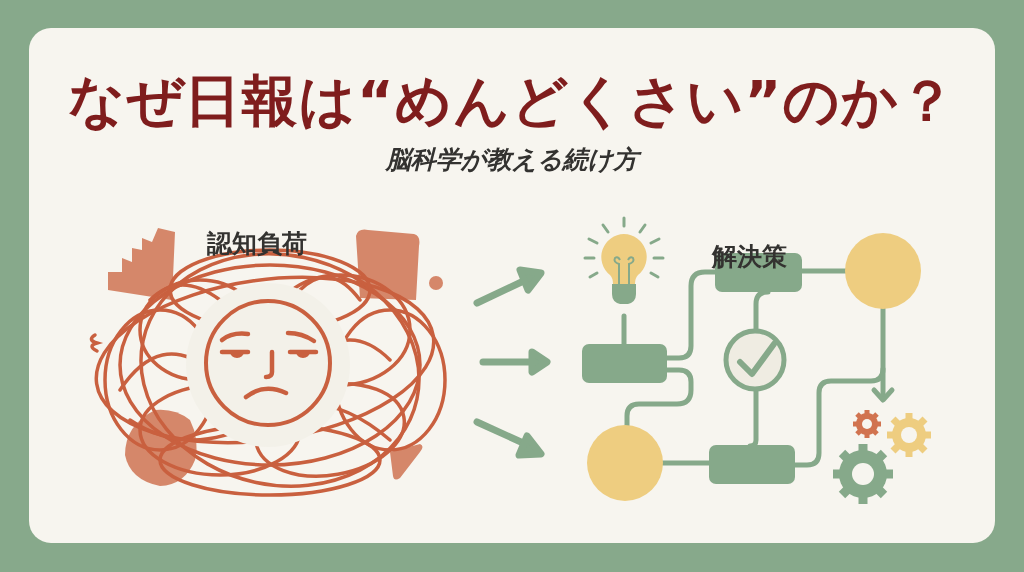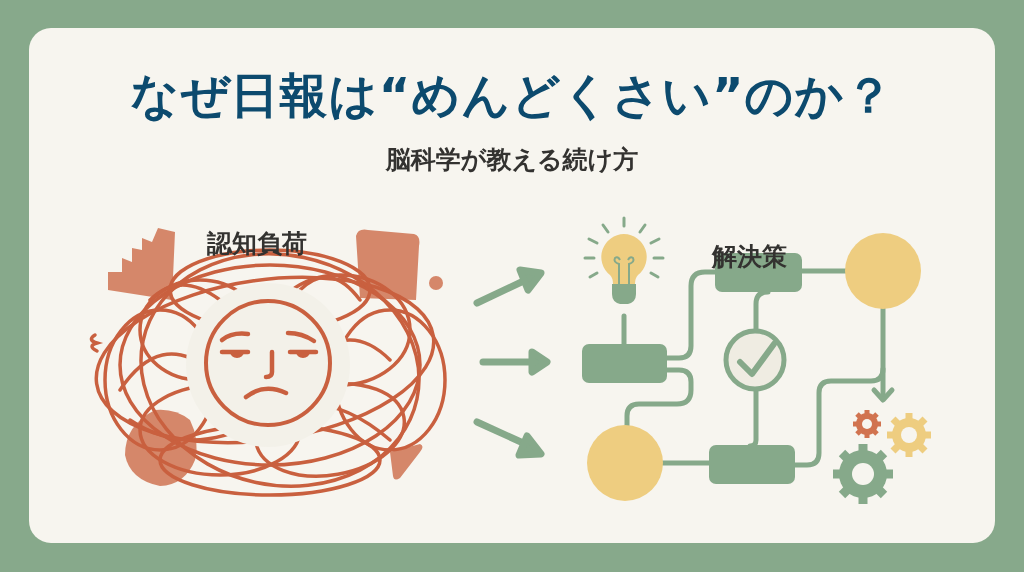--- a/index.html
+++ b/index.html
@@ -8,26 +8,26 @@
     background:#87a98b;
     font-family: "DejaVu Sans", "Liberation Sans", sans-serif;
     position:relative;
   }
   .card {
     position:absolute; left:29px; top:28px; width:966px; height:515px;
     background:#f7f5ef; border-radius:22px;
   }
   .title {
     position:absolute; left:0; right:0; top:64px; text-align:center;
-    font-size:48px; font-weight:bold; color:#0c4a6e; letter-spacing:1px;
+    font-size:56px; font-weight:bold; color:#7f1d1d; letter-spacing:1px;
     white-space:nowrap;
   }
   .subtitle {
     position:absolute; left:0; right:0; top:143px; text-align:center;
-    font-size:25px; font-weight:bold; color:#333230;
+    font-size:25px; font-weight:bold; color:#333230;font-style:italic;
   }
   .label {
     position:absolute; font-size:25px; font-weight:bold; color:#333230;
     white-space:nowrap;
     margin-top:24px;
   }
   .label-left { left:207px; top:203px; }
   .label-right { left:712px; top:216px; }
   svg.art { position:absolute; left:0; top:0; }
 </style>

